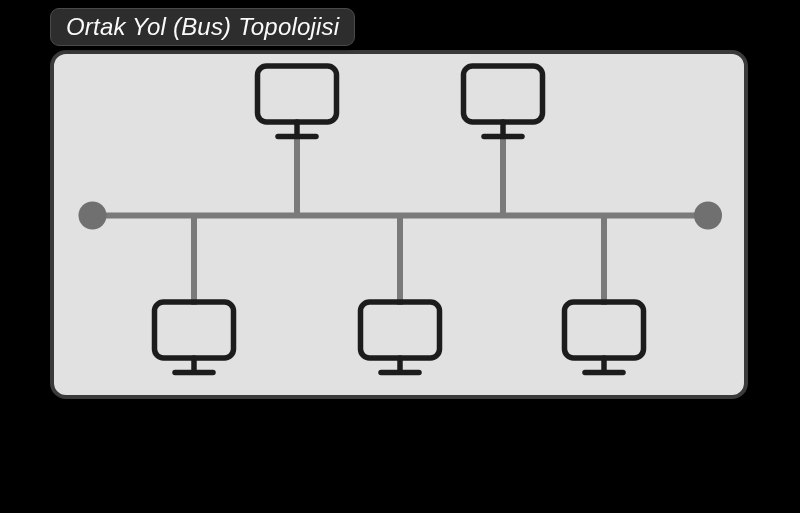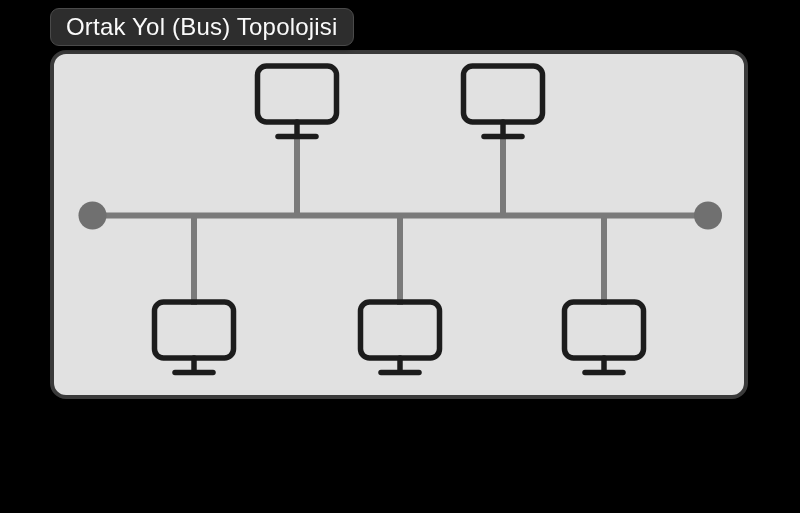--- a/index.html
+++ b/index.html
@@ -12,21 +12,21 @@
     --terminator:#707070;
     --monitor:#1c1c1c;
   }
   *{margin:0;padding:0;box-sizing:border-box;}
   html,body{width:800px;height:513px;overflow:hidden;}
   body{
     background:var(--bg);
     font-family:"Liberation Sans", sans-serif;
     position:relative;
   }
-  .stage{position:absolute;inset:0;width:800px;height:454px;}
+  .stage{position:absolute;inset:0;width:800px;height:454px;font-style:italic;}
   .panel{
     position:absolute;
     left:50px;top:50px;width:698px;height:349px;
     background:var(--panel-fill);
     border:4px solid var(--panel-border);
     border-radius:16px;
     box-shadow:0 2px 6px rgba(0,0,0,0.6);
   }
   .title-bar{
     position:absolute;

